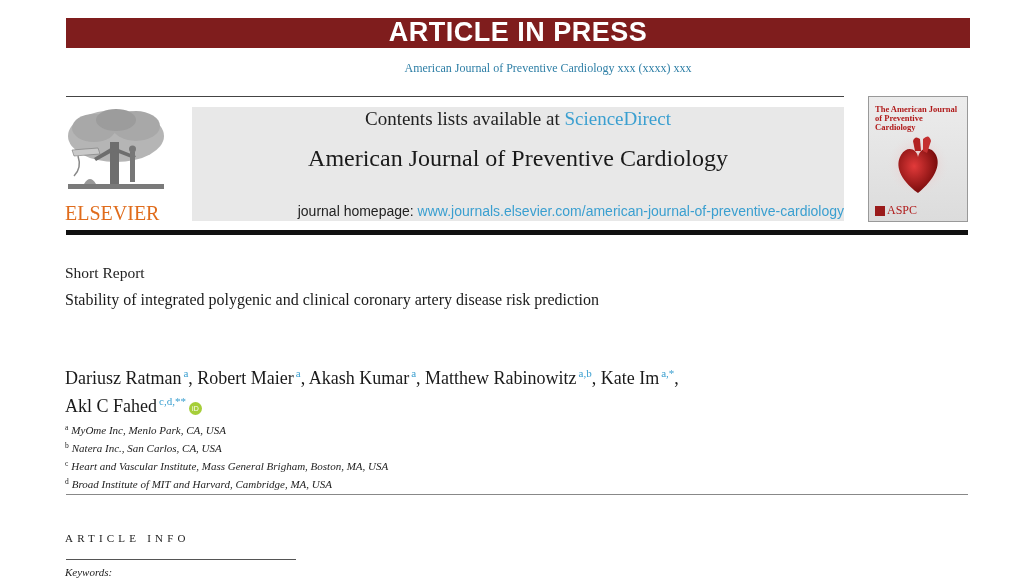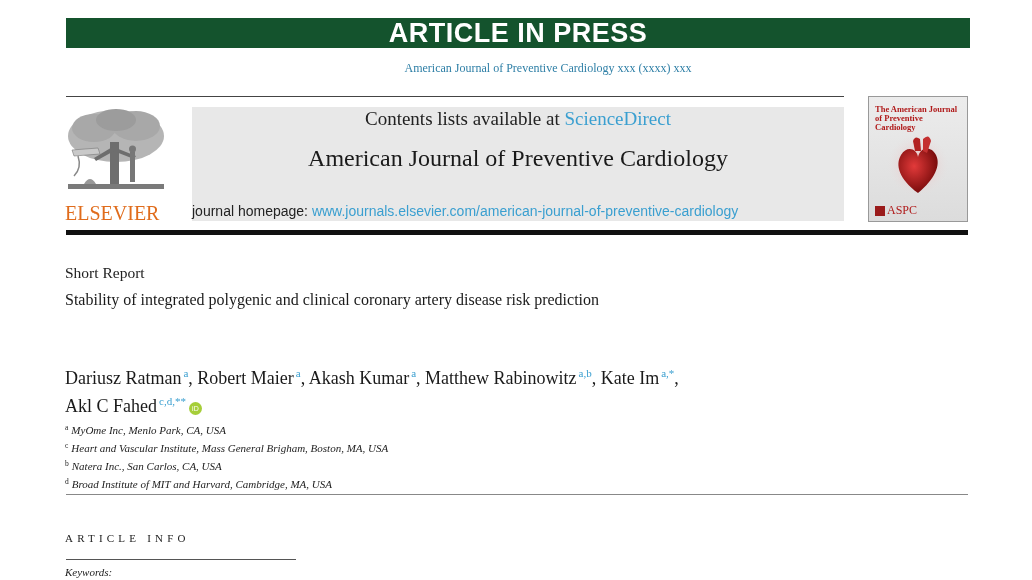--- a/index.html
+++ b/index.html
@@ -1,31 +1,31 @@
 <!DOCTYPE html>
 <html><head>
   <meta charset="utf-8">
   <style>
     html, body { margin: 0; padding: 0; background: #ffffff; }
     body { width: 1032px; height: 580px; position: relative; overflow: hidden; font-family: "DejaVu Serif", serif; color: #1a1a1a; }
-    .banner { position: absolute; left: 66px; top: 18px; width: 904px; height: 30px; background: #14532d; display: flex; align-items: center; justify-content: center; }
+    .banner { position: absolute; left: 66px; top: 18px; width: 904px; height: 30px; background: #7f1d1d; display: flex; align-items: flex-end; justify-content: center; }
     .banner span { color: #ffffff; font-family: "Liberation Sans", sans-serif; font-weight: bold; font-size: 27px; letter-spacing: 0.5px; }
     .citation { position: absolute; left: 0; top: 61px; width: 1032px; text-align: center; font-size: 12px; color: #2e7fa6; font-family: "Liberation Serif", serif; padding-left: 32px; }
     .citation a { color: #2e7fa6; text-decoration: none; }
 
     .hdr-rule-top { position: absolute; left: 66px; top: 96px; width: 778px; height: 1px; background: #444; }
     .logo { position: absolute; left: 64px; top: 106px; width: 106px; height: 116px; }
     .logo .tree { width: 104px; height: 88px; }
     .logo .brand { position: absolute; left: 1px; top: 96px; font-family: "Liberation Serif", serif; font-size: 20px; color: #e06c1c; letter-spacing: 0px; }
 
     .hdr-box { position: absolute; left: 192px; top: 107px; width: 652px; height: 114px; background: #e8e8e8; }
     .contents { position: absolute; left: 0; top: 1px; width: 652px; text-align: center; font-size: 19px; font-family: "Liberation Serif", serif; color: #222; }
     .contents a { color: #3a9fd0; text-decoration: none; }
     .journal-title { position: absolute; left: 0; top: 38px; width: 652px; text-align: center; font-size: 24px; font-family: "Liberation Serif", serif; color: #1a1a1a; }
-    .homepage { position: absolute; left: 0; top: 96px; width: 652px; text-align: left; font-size: 14px; font-family: "Liberation Sans", sans-serif; color: #222; }
+    .homepage { position: absolute; left: 0; top: 96px; width: 652px; text-align: right; font-size: 14px; font-family: "Liberation Sans", sans-serif; color: #222; }
     .homepage a { color: #3a9fd0; text-decoration: none; }
 
     .cover { position: absolute; left: 868px; top: 96px; width: 98px; height: 124px; border: 1px solid #999; background: linear-gradient(#ececec, #dcdcdc); overflow: hidden; }
     .cover .ctitle { position: absolute; left: 6px; top: 8px; width: 90px; font-family: "Liberation Serif", serif; font-size: 8.5px; line-height: 9px; color: #b01a1a; font-weight: bold; }
     .cover .heart { position: absolute; left: 18px; top: 34px; width: 62px; height: 66px; }
     .cover .aspc { position: absolute; left: 6px; top: 106px; display: flex; align-items: center; gap: 2px; }
     .cover .aspc .sq { width: 10px; height: 10px; background: #9a1b1b; }
     .cover .aspc span { font-family: "Liberation Serif", serif; font-size: 12px; color: #b01a1a; }
 
     .thick-rule { position: absolute; left: 66px; top: 230px; width: 902px; height: 5px; background: #111; }
@@ -124,22 +124,22 @@
   <span><span>Dariusz Ratman</span><sup>a</sup></span><span>, </span>
   <span><span>Robert Maier</span><sup>a</sup></span><span>, </span>
   <span><span>Akash Kumar</span><sup>a</sup></span><span>, </span>
   <span><span>Matthew Rabinowitz</span><sup>a,b</sup></span><span>, </span>
   <span><span>Kate Im</span><sup>a,*</sup></span><span>,</span><br>
   <span><span>Akl C Fahed</span><sup>c,d,**</sup></span><span class="orcid">iD</span>
 </div>
 
 <div class="affils">
   <div class="row"><sup>a</sup><span>MyOme Inc, Menlo Park, CA, USA</span></div>
+  <div class="row"><sup>b</sup><span>Natera Inc., San Carlos, CA, USA</span></div>
   <div class="row"><sup>c</sup><span>Heart and Vascular Institute, Mass General Brigham, Boston, MA, USA</span></div>
-  <div class="row"><sup>b</sup><span>Natera Inc., San Carlos, CA, USA</span></div>
   <div class="row"><sup>d</sup><span>Broad Institute of MIT and Harvard, Cambridge, MA, USA</span></div>
 </div>
 
 <div class="rule-mid"></div>
 
 <div class="article-info">ARTICLE INFO</div>
 <div class="rule-info"></div>
 <div class="keywords">Keywords:</div>
 
 </body></html>

